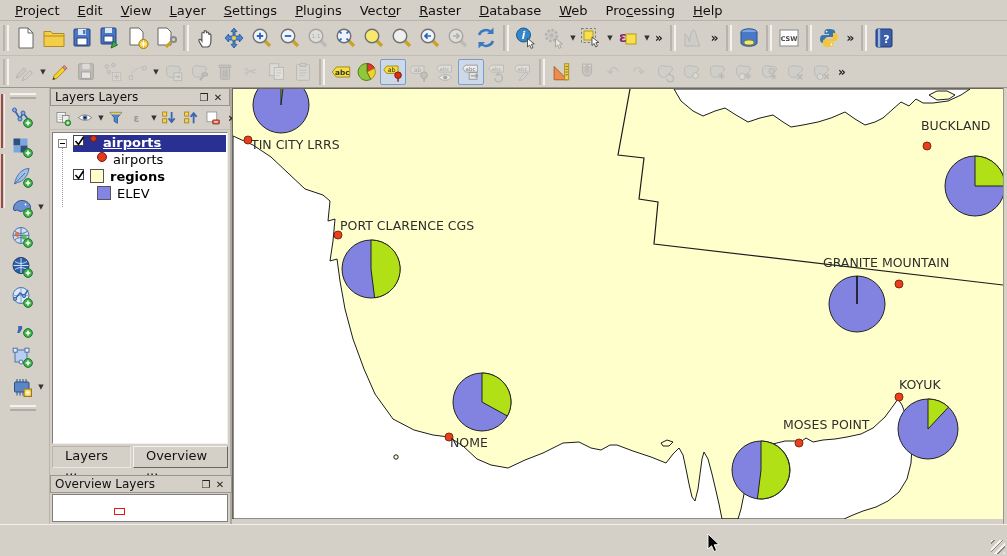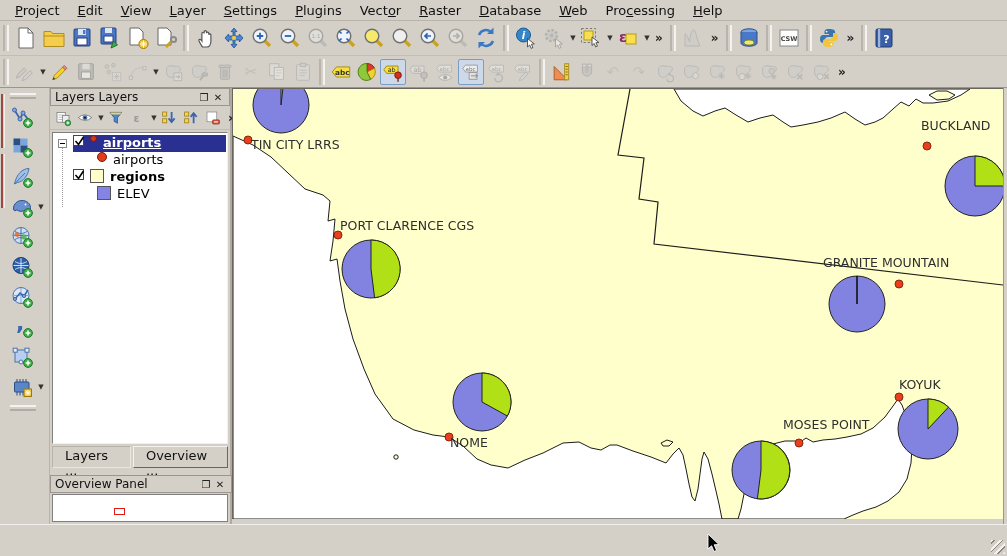--- a/index.html
+++ b/index.html
@@ -845,21 +845,21 @@
           <span style="width: 44px; flex: 0 0 auto;"></span>
           <span class="sym-sq" style="position: relative; z-index: 2; background: rgb(132, 132, 228);"></span>
           <span class="tlabel">ELEV</span>
         </div>
       </div>
     <div id="tabs">
         <span class="tabbtn flat">Layers ...</span>
         <span class="tabbtn">Overview ...</span>
       </div>
     <div id="ovtitle" class="ptitle">
-      <span class="txt">Overview Panel</span>
+      <span class="txt">Overview Layers</span>
       <span class="picon">❐</span>
       <span class="picon">✕</span>
     </div>
     <div id="ovbody">
       <div id="ovrect"></div>
     </div>
   </div>
 
   <div id="mapwrap">
     <svg id="map" width="770" height="430" viewBox="0 0 770 430">

